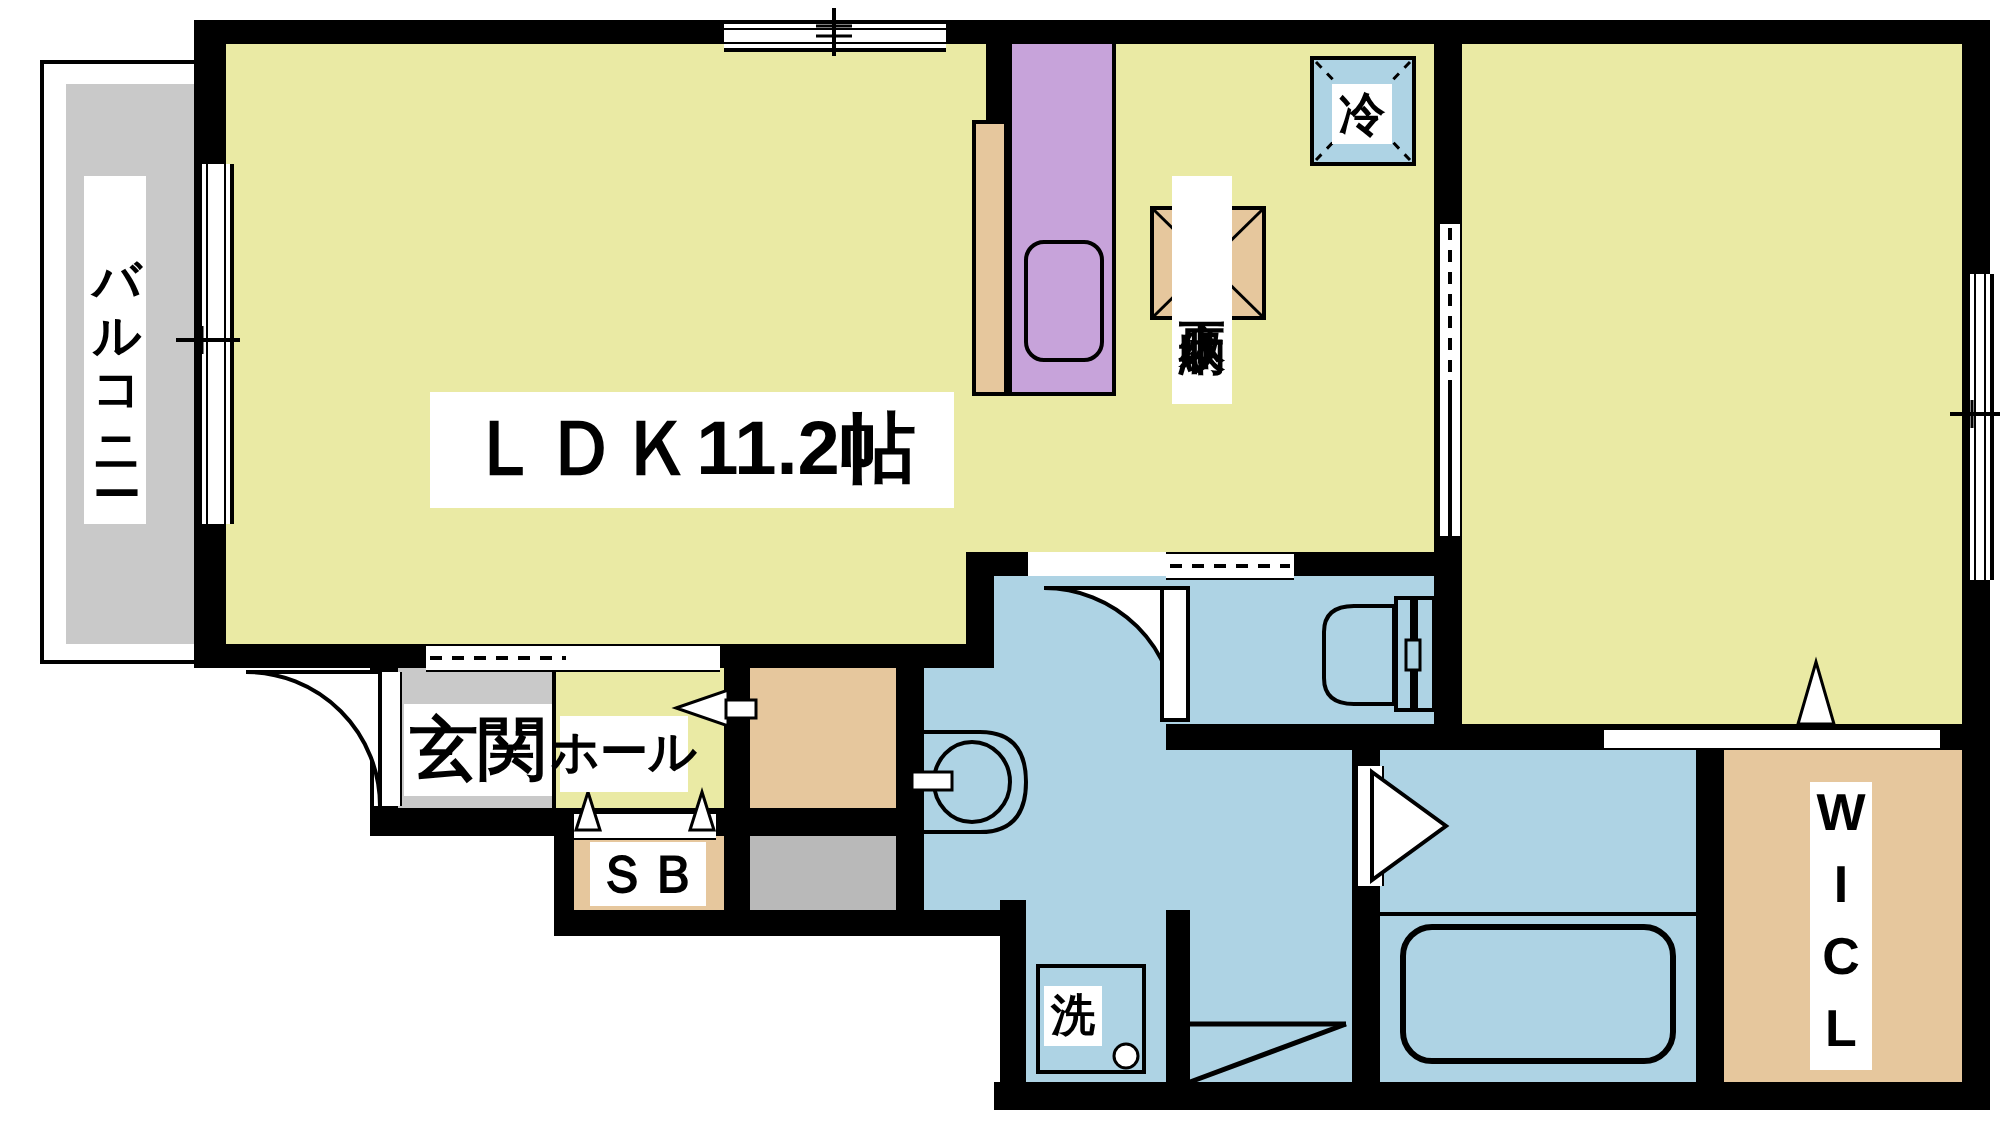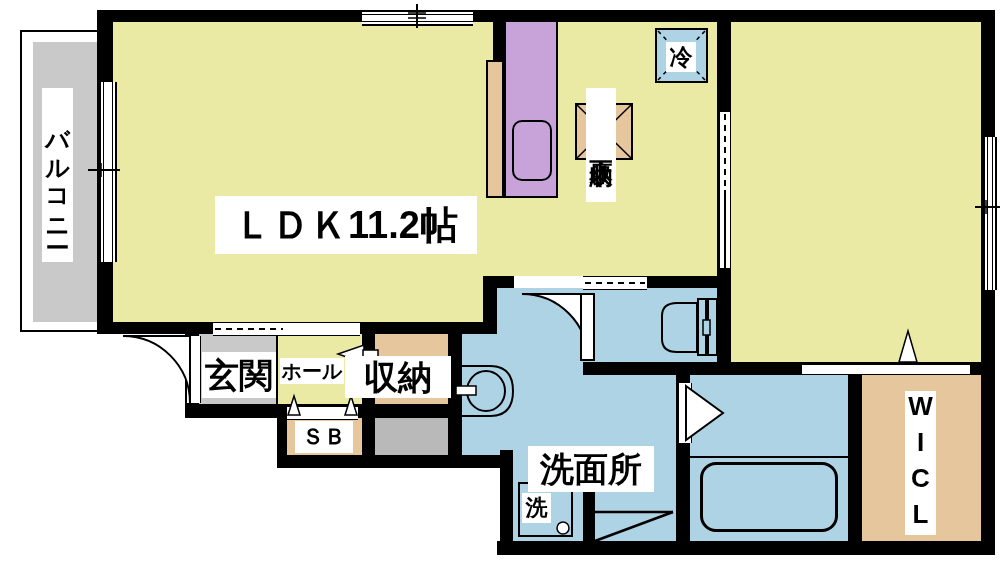--- a/index.html
+++ b/index.html
@@ -170,20 +170,18 @@
     <line x1="101" y1="163" x2="101" y2="177" stroke="#000" stroke-width="1.5"></line>
     <line x1="975" y1="207" x2="1000" y2="207" stroke="#000" stroke-width="2"></line>
     <line x1="986" y1="200" x2="986" y2="214" stroke="#000" stroke-width="1.5"></line>
   </svg>
 
   <div class="label vert" style="left:42px;top:88px;width:31px;height:174px;font-size:24px;">バルコニー</div>
   <div class="label" style="left:215px;top:152px;width:262px;height:58px;font-size:38px;margin-top:44px;">ＬＤＫ11.2帖</div>
   <div class="label" style="left:666px;top:42px;width:30px;height:30px;font-size:23px;">冷</div>
   <div class="label vert" style="left:586px;top:88px;width:30px;height:114px;font-size:23px;letter-spacing:2px;">床下収納</div>
   <div class="label" style="left:202px;top:352px;width:74px;height:46px;font-size:34px;">玄関</div>
-  <div class="label" style="left:280px;top:358px;width:64px;height:26px;font-size:20px;">ホール</div>
-  <div class="label" style="left:345px;top:356px;width:106px;height:42px;font-size:34px;">収納</div>
-  <div class="label" style="left:295px;top:421px;width:58px;height:32px;font-size:22px;">ＳＢ</div>
-  <div class="label" style="left:528px;top:446px;width:126px;height:46px;font-size:34px;">洗面所</div>
+  <div class="label" style="left:280px;top:358px;width:64px;height:38px;font-size:24px;">ホール</div>
+  <div class="label" style="left:295px;top:421px;width:58px;height:32px;font-size:26px;">ＳＢ</div>
   <div class="label" style="left:522px;top:493px;width:29px;height:30px;font-size:22px;z-index:41;">洗</div>
   <div class="label vert" style="left:905px;top:391px;width:31px;height:144px;font-size:26px;letter-spacing:6px;">WICL</div>
 
 </div>
 
 </body></html>

